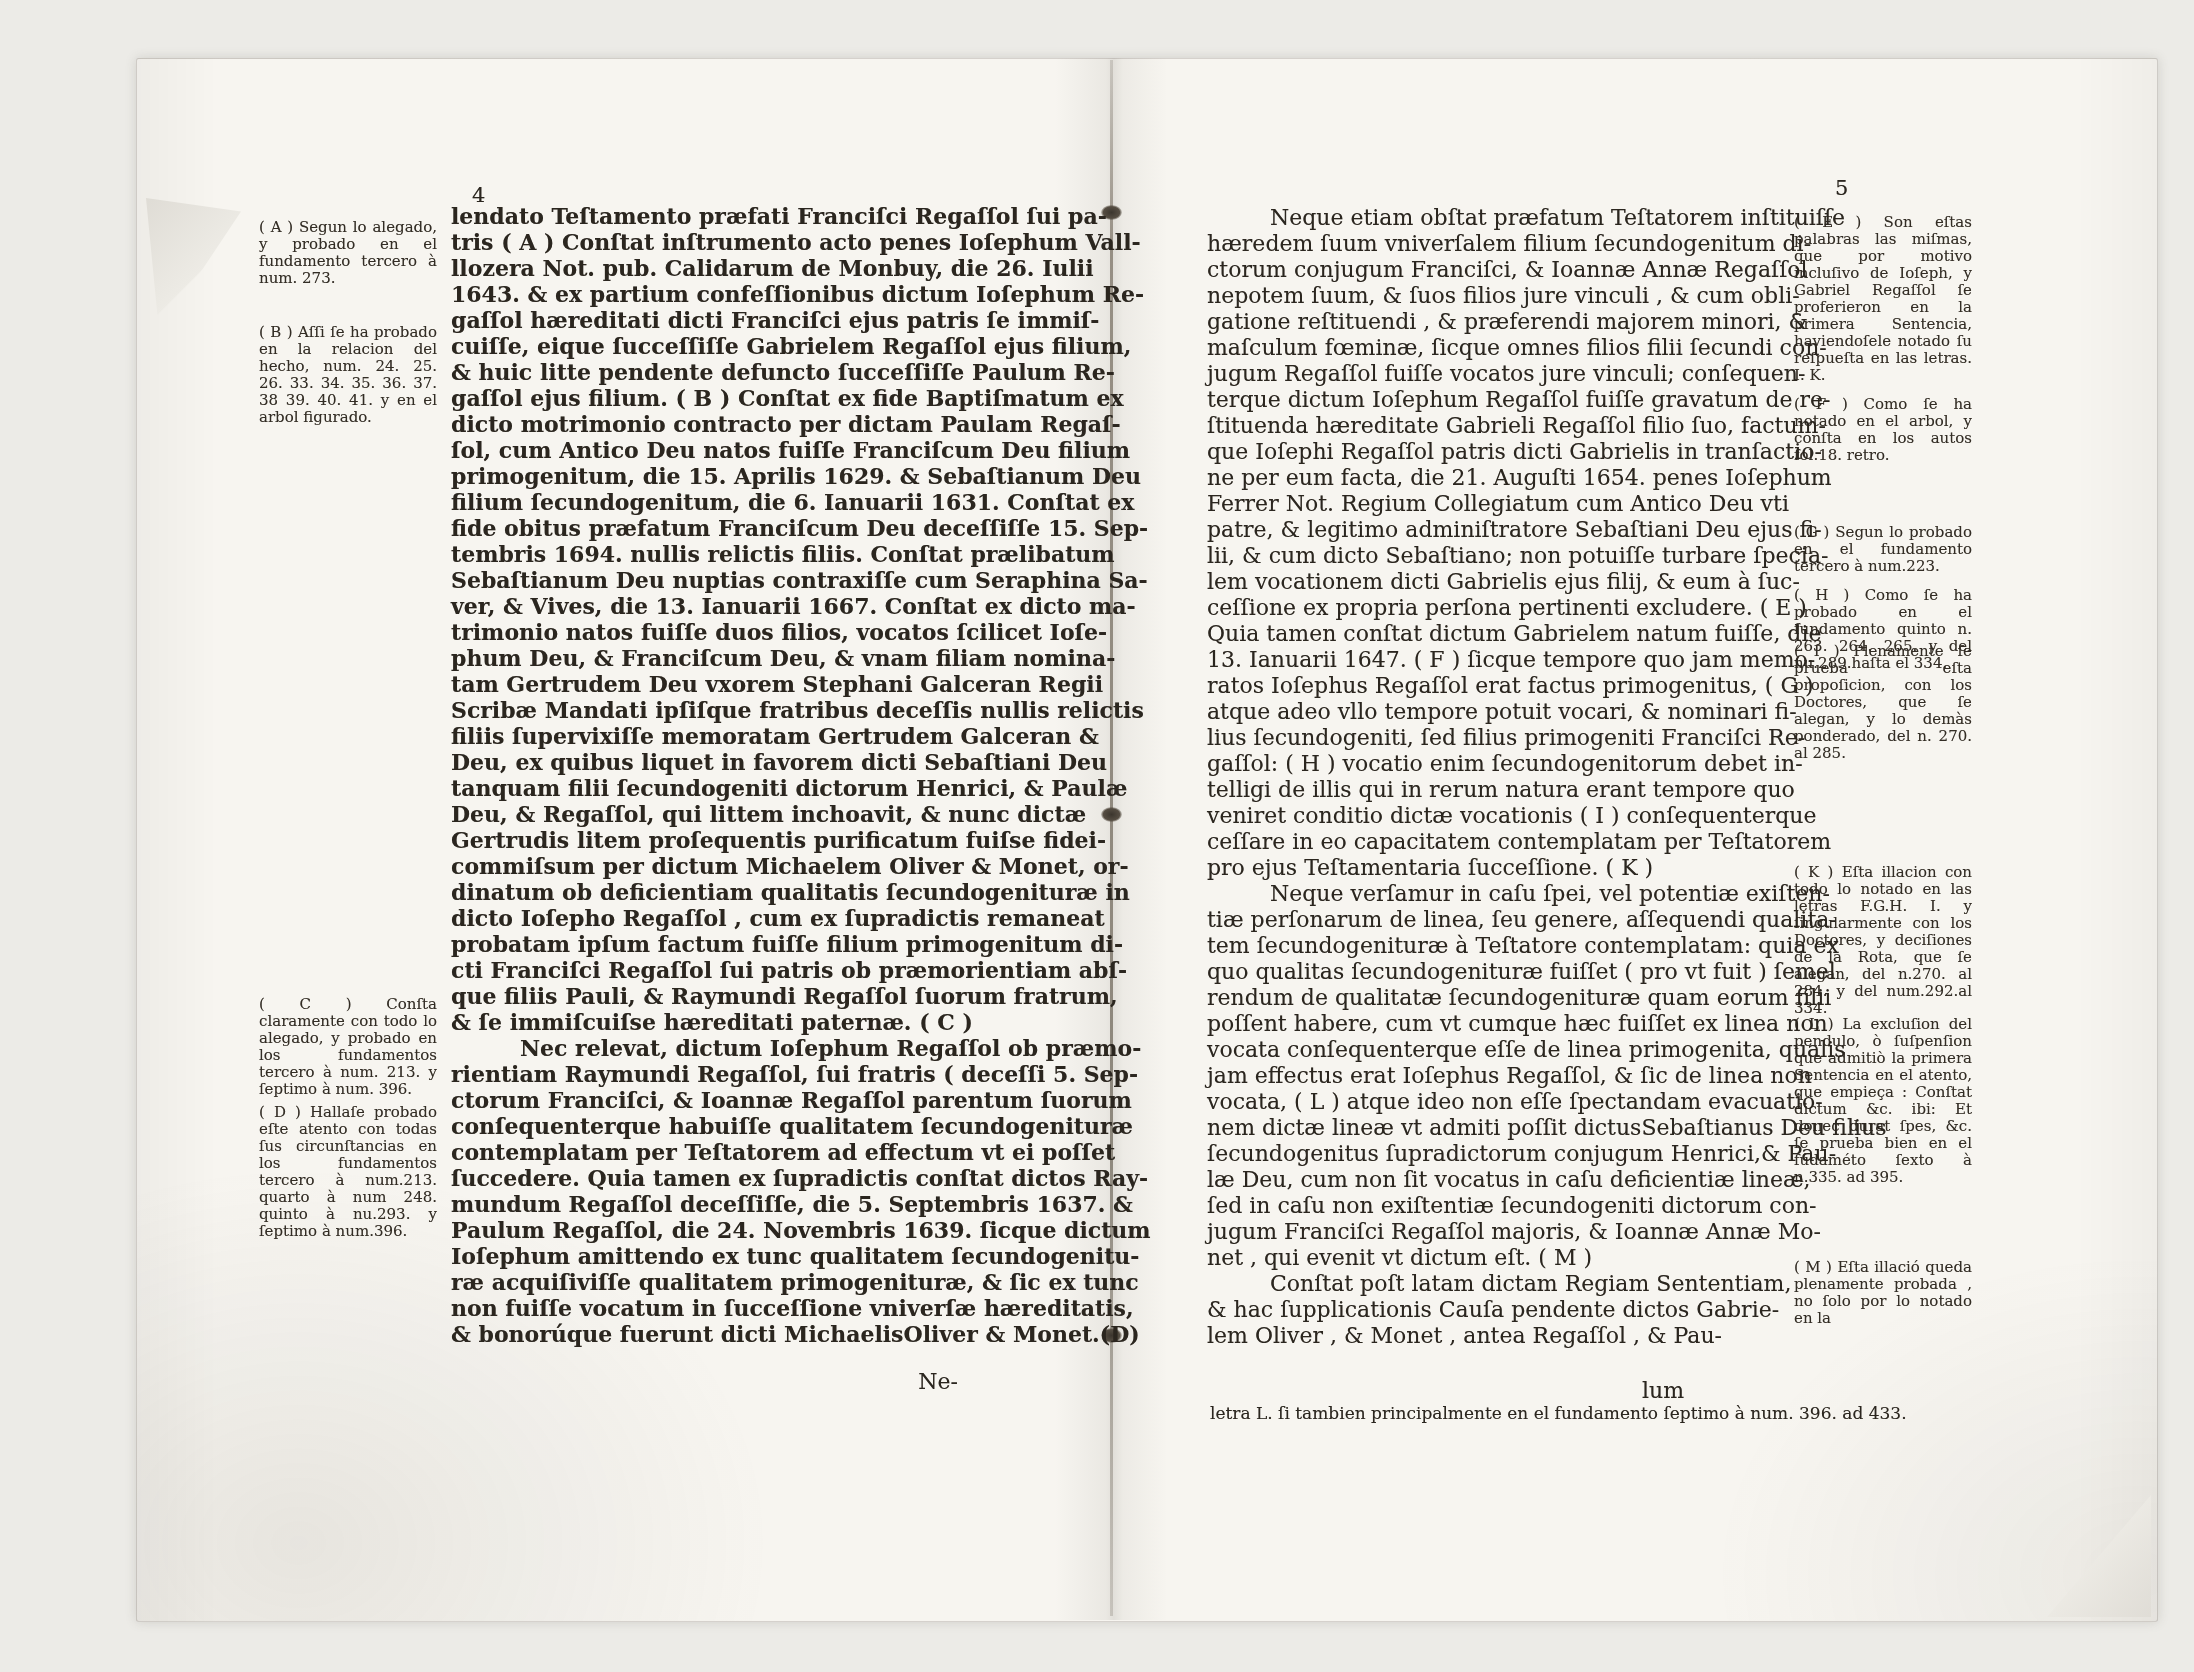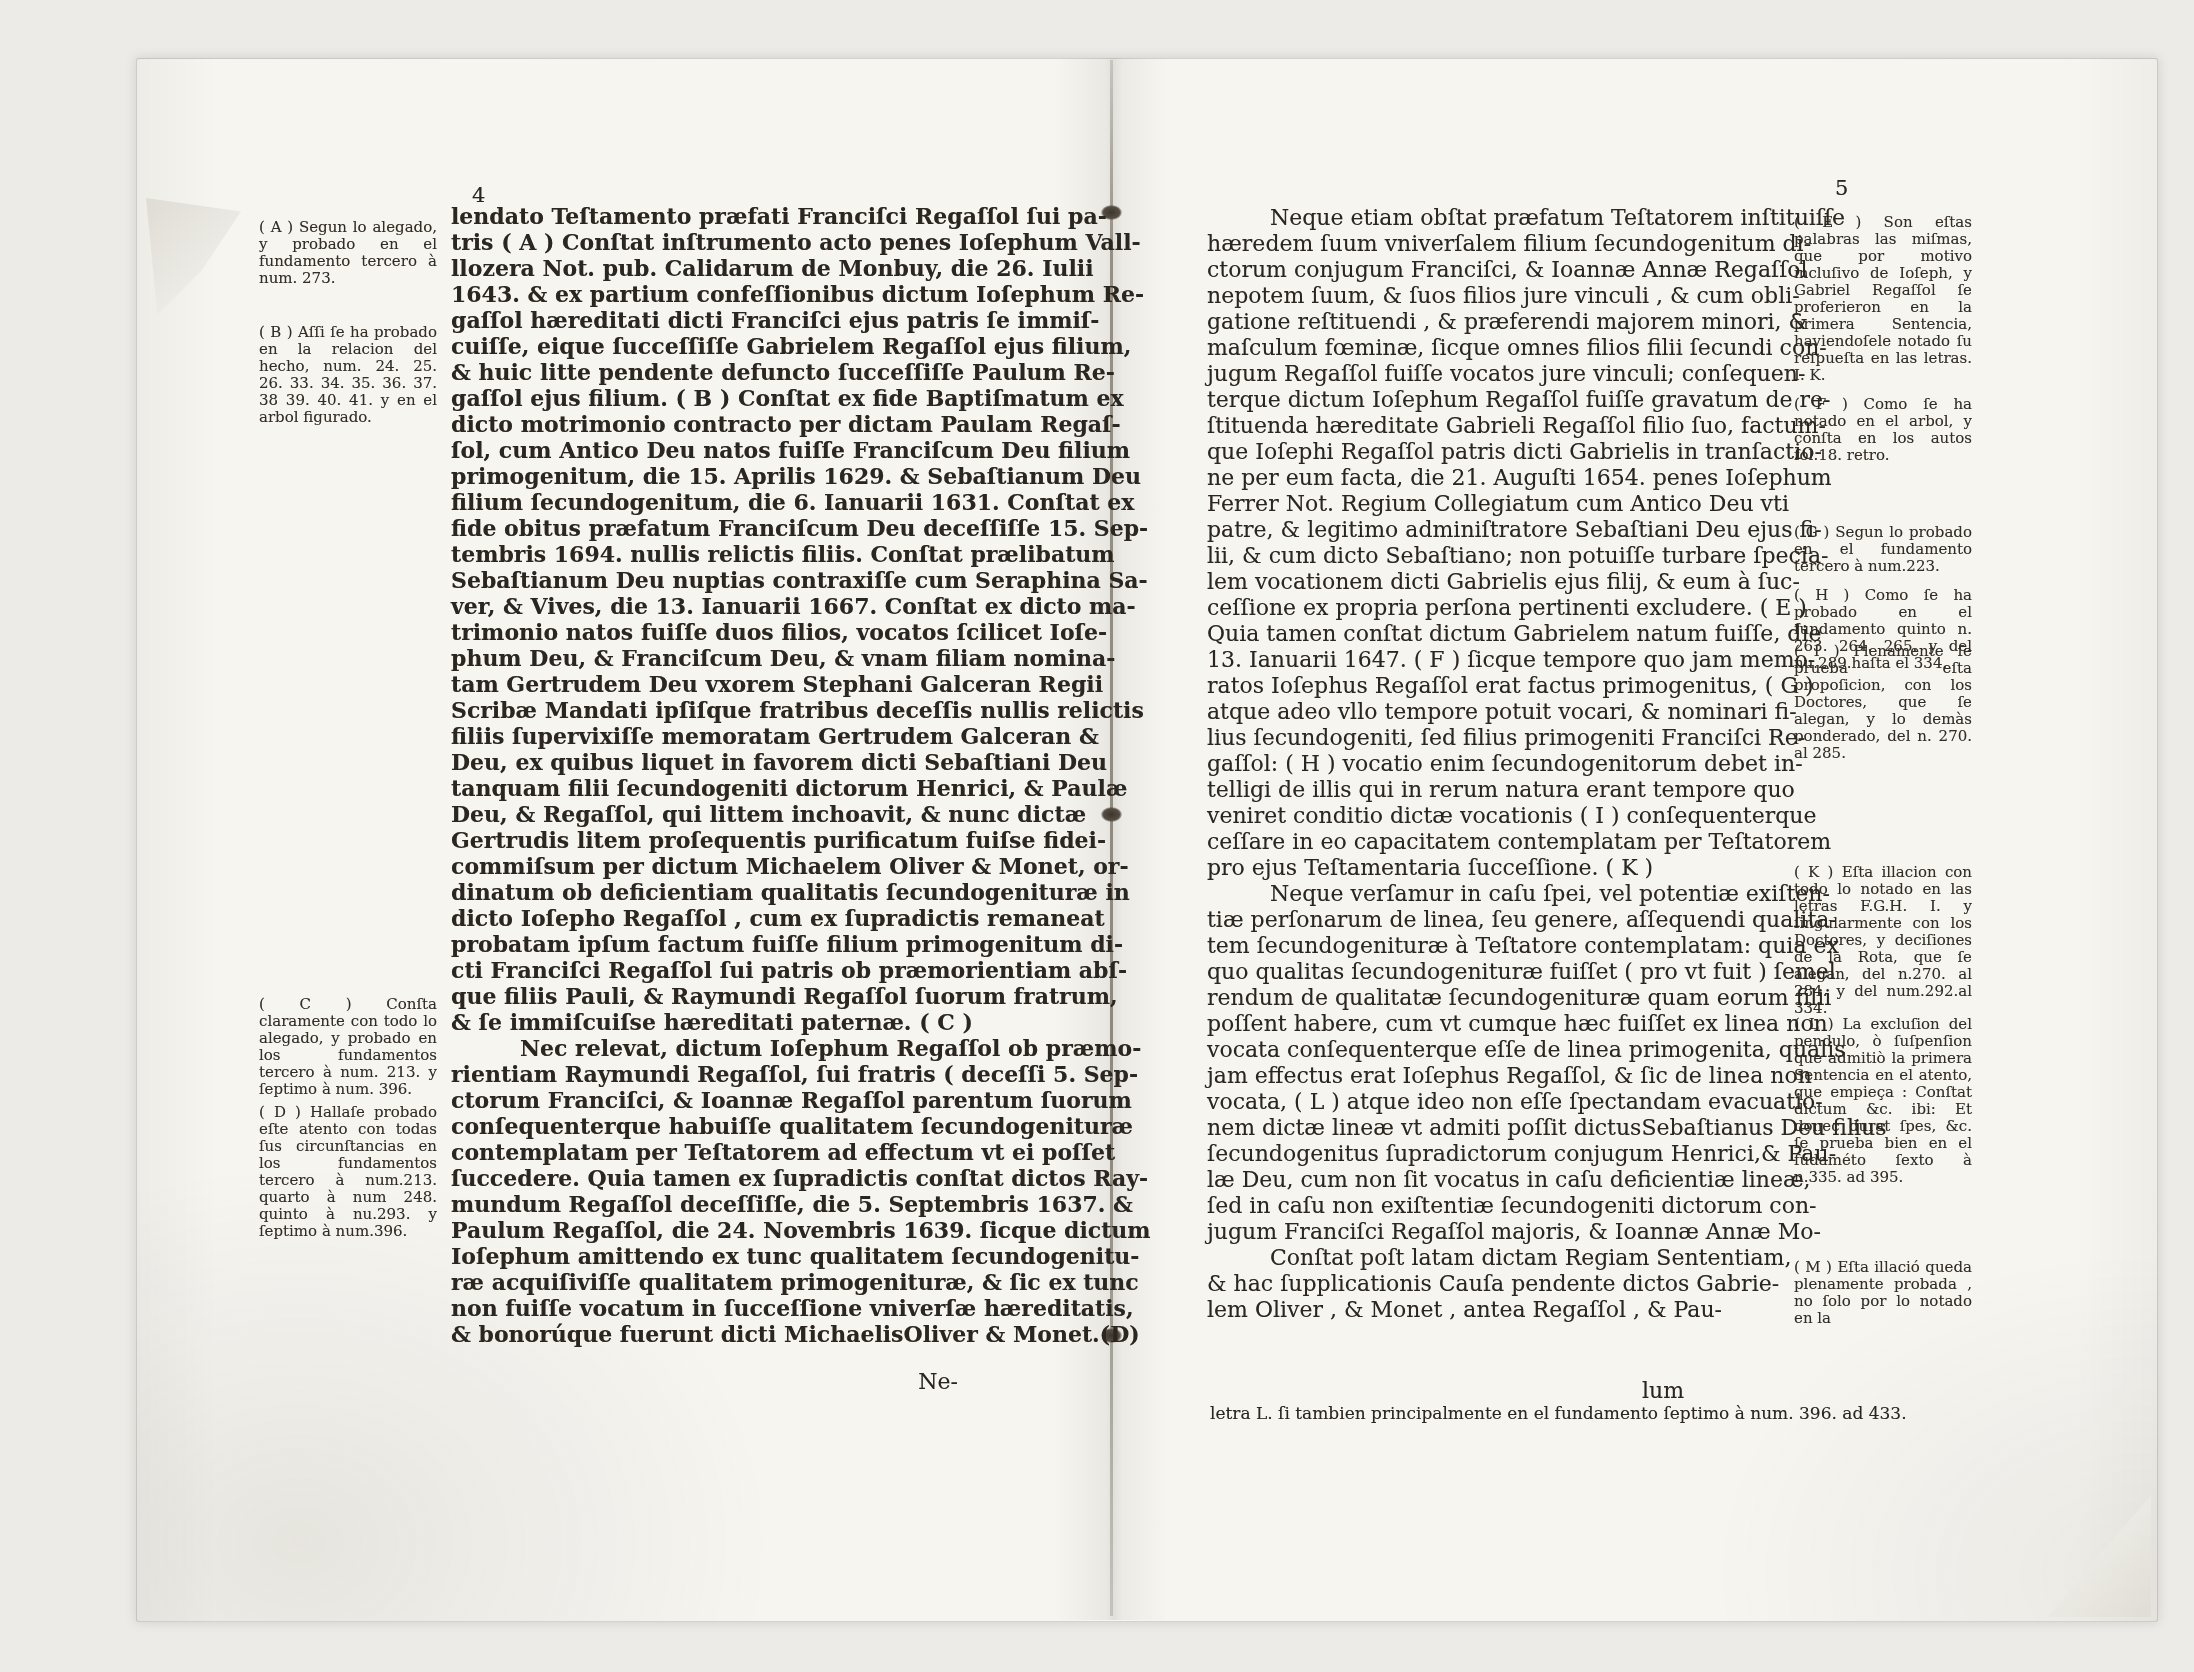--- a/index.html
+++ b/index.html
@@ -229,20 +229,21 @@
         <div class="tline">rendum de qualitatæ ſecundogenituræ quam eorum filii</div>
         <div class="tline">poſſent habere, cum vt cumque hæc fuiſſet ex linea non</div>
         <div class="tline">vocata conſequenterque eſſe de linea primogenita, qualis</div>
         <div class="tline">jam effectus erat Ioſephus Regaſſol, &amp; ſic de linea non</div>
         <div class="tline">vocata, ( L ) atque ideo non eſſe ſpectandam evacuatio-</div>
         <div class="tline">nem dictæ lineæ vt admiti poſſit dictusSebaſtianus Deu filius</div>
         <div class="tline">ſecundogenitus ſupradictorum conjugum Henrici,&amp; Pau-</div>
         <div class="tline">læ Deu, cum non ſit vocatus in caſu deficientiæ lineæ,</div>
         <div class="tline">ſed in caſu non exiſtentiæ ſecundogeniti dictorum con-</div>
         <div class="tline">jugum Franciſci Regaſſol majoris, &amp; Ioannæ Annæ Mo-</div>
+        <div class="tline">net , qui evenit vt dictum eſt. ( M )</div>
         <div class="tline">         Conſtat poſt latam dictam Regiam Sententiam,</div>
         <div class="tline">&amp; hac ſupplicationis Cauſa pendente dictos Gabrie-</div>
         <div class="tline">lem Oliver , &amp; Monet , antea Regaſſol , &amp; Pau-</div>
       </div>
 
     <div class="catchword" style="left:1207px; top:1378px; width:611px; padding-right:134px; box-sizing:border-box;">lum</div>
 
     <div class="footnote">letra L. ſi tambien principalmente en el fundamento ſeptimo à num. 396. ad 433.</div>
   </div>
 

